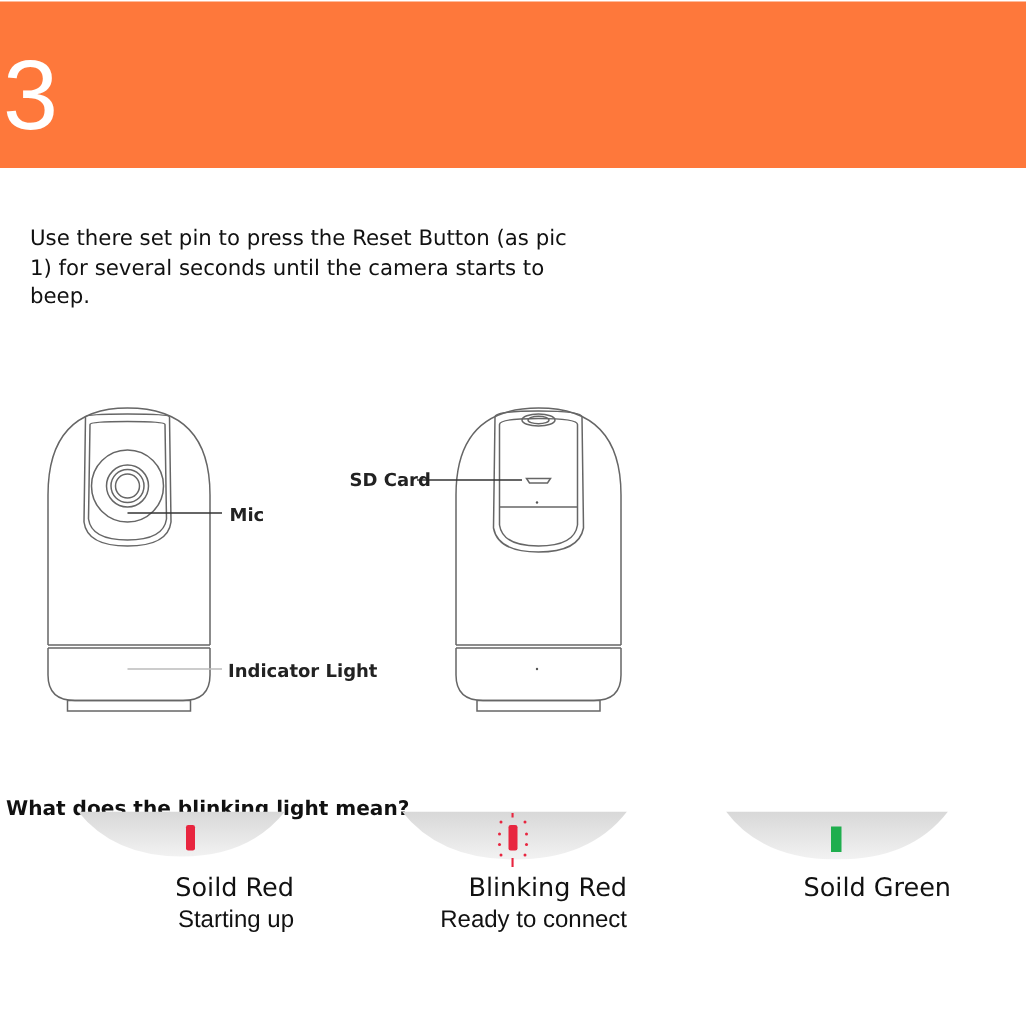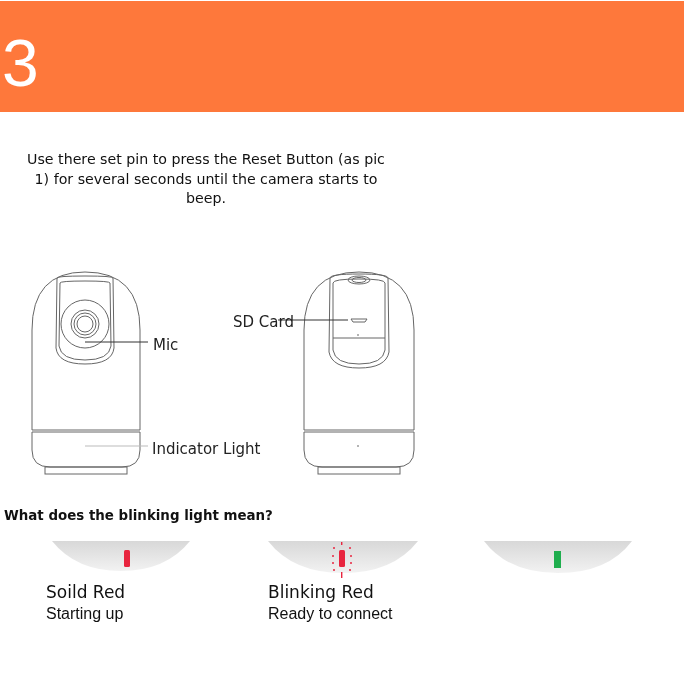--- a/index.html
+++ b/index.html
@@ -4,36 +4,36 @@
 <style>
   html, body { margin:0; padding:0; background:#ffffff; }
   body { width:686px; height:686px; position:relative; overflow:hidden; font-family:"DejaVu Sans", sans-serif; color:#111; }
   .banner { position:absolute; left:0; top:1px; width:684px; height:111px; background:#fe783b; }
   .banner .num { position:absolute; left:2px; top:18px; font-family:"Liberation Sans", sans-serif; font-size:66px; line-height:88px; color:#fff; font-weight:normal; }
   .banner .title { position:absolute; left:46px; top:66px; font-family:"DejaVu Sans", sans-serif; font-size:17px; line-height:24px; color:#fff;margin-top:46px; }
   .reset { position:absolute; left:20px; top:150px; width:400px; font-size:14.2px; line-height:19.5px; }
   .reset .q { font-weight:bold; font-size:14.6px; }
   .reset .opt b { font-weight:bold; }
   .diagram { position:absolute; left:0; top:265px; }
-  .label { position:absolute; font-family:"DejaVu Sans", sans-serif; font-size:15px; color:#222; }
-  .blink-title { position:absolute; left:4px; top:508px; font-weight:bold; font-size:13.4px; }
-  .state { position:absolute; top:541px; width:150px; text-align:left; }
+  .label { position:absolute; font-family:"DejaVu Sans", sans-serif; font-size:12px; color:#222;font-weight:bold; }
+  .blink-title { position:absolute; left:4px; top:532px; font-weight:bold; font-size:13.4px; }
+  .state { position:absolute; top:541px; width:150px; text-align:right; }
   .state .l1 { font-family:"DejaVu Sans", sans-serif; font-size:17px; margin-top:4px; line-height:22px; }
   .state .l2 { font-family:Liberation Sans, sans-serif; font-size:16px; line-height:22px; }
 </style>
 </head>
 <body>
 
 <div class="banner">
   <span class="num">3</span>
   <span class="title">Plug in</span>
 </div>
 
 <div class="reset">
-  <div style="width:372px;text-align:center;">Use there set pin to press the Reset Button (as pic 1)  for several seconds until the camera starts to beep.</div>
+  <div style="width:372px;">Use there set pin to press the Reset Button (as pic 1)  for several seconds until the camera starts to beep.</div>
 </div>
 
 <svg class="diagram" width="686" height="215" viewBox="0 265 686 215" style="position:absolute;left:0;top:265px;">
   <g fill="none" stroke="#666" stroke-width="1">
 
     <g>
       <path d="M32 430 L32 330 Q32 272 85 272 Q140 272 140 330 L140 430"></path>
       <path d="M57 278 Q57 276 85 276 Q113 276 113 278 L114 348 Q112 364 85 364 Q58 364 56 348 Z"></path>
       <path d="M60 283 Q60 281 85 281 Q110 281 110 283 L111 346 Q109 360 85 360 Q61 360 59 346 Z"></path>
       <circle cx="85" cy="324" r="24"></circle>
@@ -106,13 +106,14 @@
   </svg>
   <div class="l1">Blinking Red</div>
   <div class="l2">Ready to connect</div>
 </div>
 
 <div class="state" style="left:484px;">
   <svg width="150" height="32" viewBox="0 0 150 32">
     <path d="M0 0 L148 0 Q124 32 74 32 Q24 32 0 0 Z" fill="url(#g1)"></path>
     <rect x="70" y="10" width="7" height="17" fill="#1fae4e"></rect>
   </svg>
+  <div class="l1">Soild Green</div>
 </div>
 
 </body></html>

